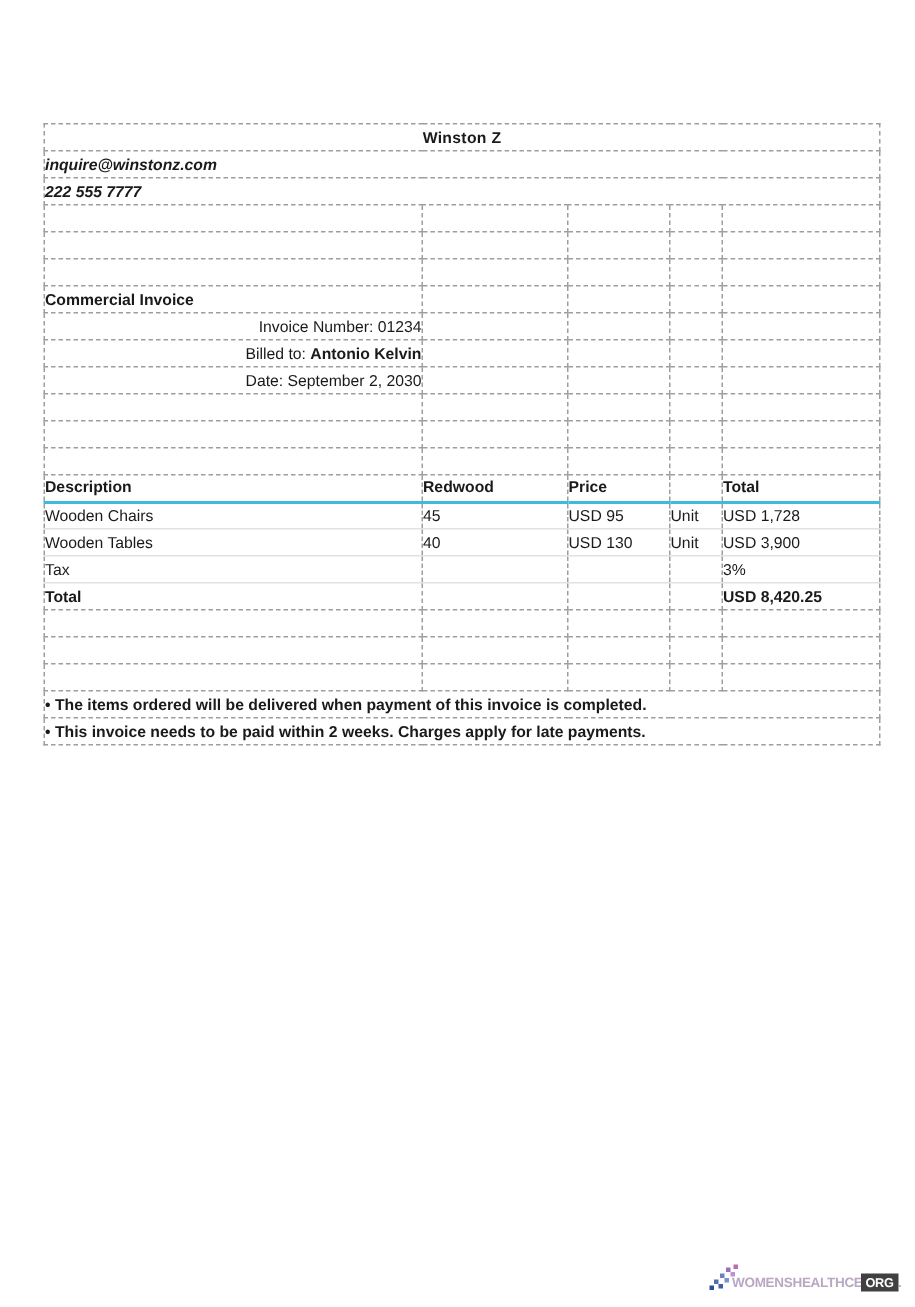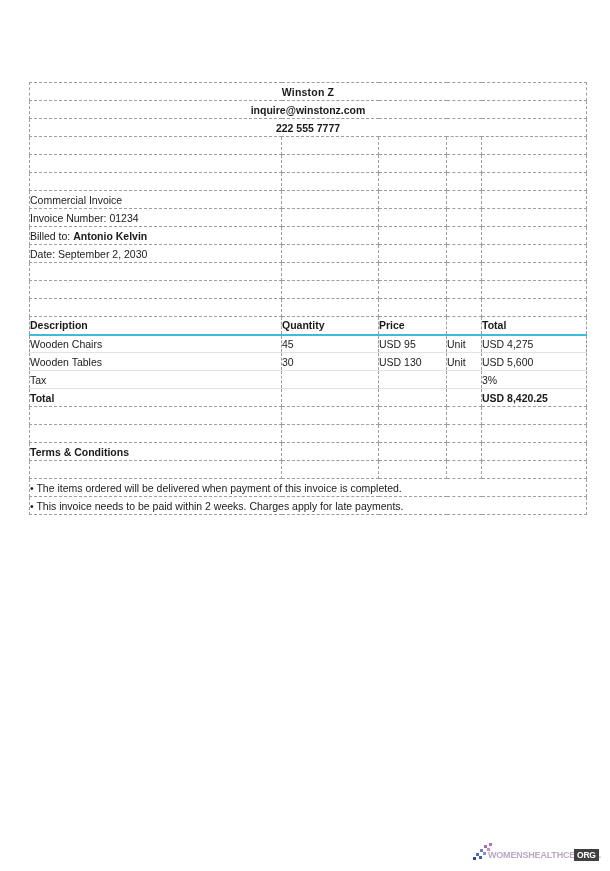--- a/index.html
+++ b/index.html
@@ -52,43 +52,44 @@
   
   .brand-name {
     text-align: center;
     font-size: 13.5px;
     font-weight: bold;
     color: #C0492F;
     height: 24px;
     letter-spacing: .2px;
   }
   .brand-contact {
-    text-align: center;
     font-size: 10.5px;
     font-weight: bold;
     color: #1a1a1a;
     height: 25px;
+    font-style: italic;
   }
 
   .spacer-row td { height: 18px; }
 
   
   .section-title {
     font-size: 13.5px;
-    font-weight: normal;
+    font-weight: bold;
     color: #C0492F;
     padding-left: 8px;
     height: 29px;
   }
   .meta-line {
     font-size: 11.5px;
     color: #1a1a1a;
     padding-left: 8px;
     height: 26px;
     white-space: nowrap;
+    text-align: right;
   }
   .meta-line b { font-weight: bold; }
 
   
   .th {
     font-size: 10.5px;
     font-weight: bold;
     color: #29ABD2;
     padding-left: 8px;
     height: 33px;
@@ -124,20 +125,21 @@
     color: #C0492F;
     padding-left: 8px;
     height: 30px;
   }
   .terms-line {
     font-size: 11.5px;
     color: #1a1a1a;
     padding-left: 6px;
     height: 27px;
     white-space: nowrap;
+    font-weight: bold;
   }
 
   
   .watermark {
     position: absolute;
     left: 471px;
     top: 842px;
     width: 124px;
     height: 24px;
   }
@@ -262,40 +264,40 @@
       <tr class="spacer-row">
         <td></td>
           <td></td>
           <td></td>
           <td></td>
           <td></td>
       </tr>
 
       <tr>
         <td class="th">Description</td>
-        <td class="th">Quantity</td>
+        <td class="th">Redwood</td>
         <td class="th">Price</td>
         <td class="th"></td>
         <td class="th">Total</td>
       </tr>
 
       <tr>
         <td class="td-item">Wooden Chairs</td>
         <td class="td-item">45</td>
         <td class="td-item">USD 95</td>
         <td class="td-item">Unit</td>
-        <td class="td-item">USD 4,275</td>
+        <td class="td-item">USD 1,728</td>
       </tr>
 
       <tr>
         <td class="td-item">Wooden Tables</td>
-        <td class="td-item">30</td>
+        <td class="td-item">40</td>
         <td class="td-item">USD 130</td>
         <td class="td-item">Unit</td>
-        <td class="td-item">USD 5,600</td>
+        <td class="td-item">USD 3,900</td>
       </tr>
 
       <tr>
         <td class="td-item">Tax</td>
         <td class="td-item blank"></td>
         <td class="td-item blank"></td>
         <td class="td-item blank"></td>
         <td class="td-item">3%</td>
       </tr>
 
@@ -315,27 +317,20 @@
           <td></td>
       </tr>
       <tr class="spacer-row">
         <td></td>
           <td></td>
           <td></td>
           <td></td>
           <td></td>
       </tr>
 
-      <tr>
-        <td class="terms-title">Terms &amp; Conditions</td>
-        <td></td>
-          <td></td>
-          <td></td>
-          <td></td>
-      </tr>
       <tr class="spacer-row">
         <td></td>
           <td></td>
           <td></td>
           <td></td>
           <td></td>
       </tr>
 
       <tr>
         <td class="terms-line" colspan="5">• The items ordered will be delivered when payment of this invoice is completed.</td>

